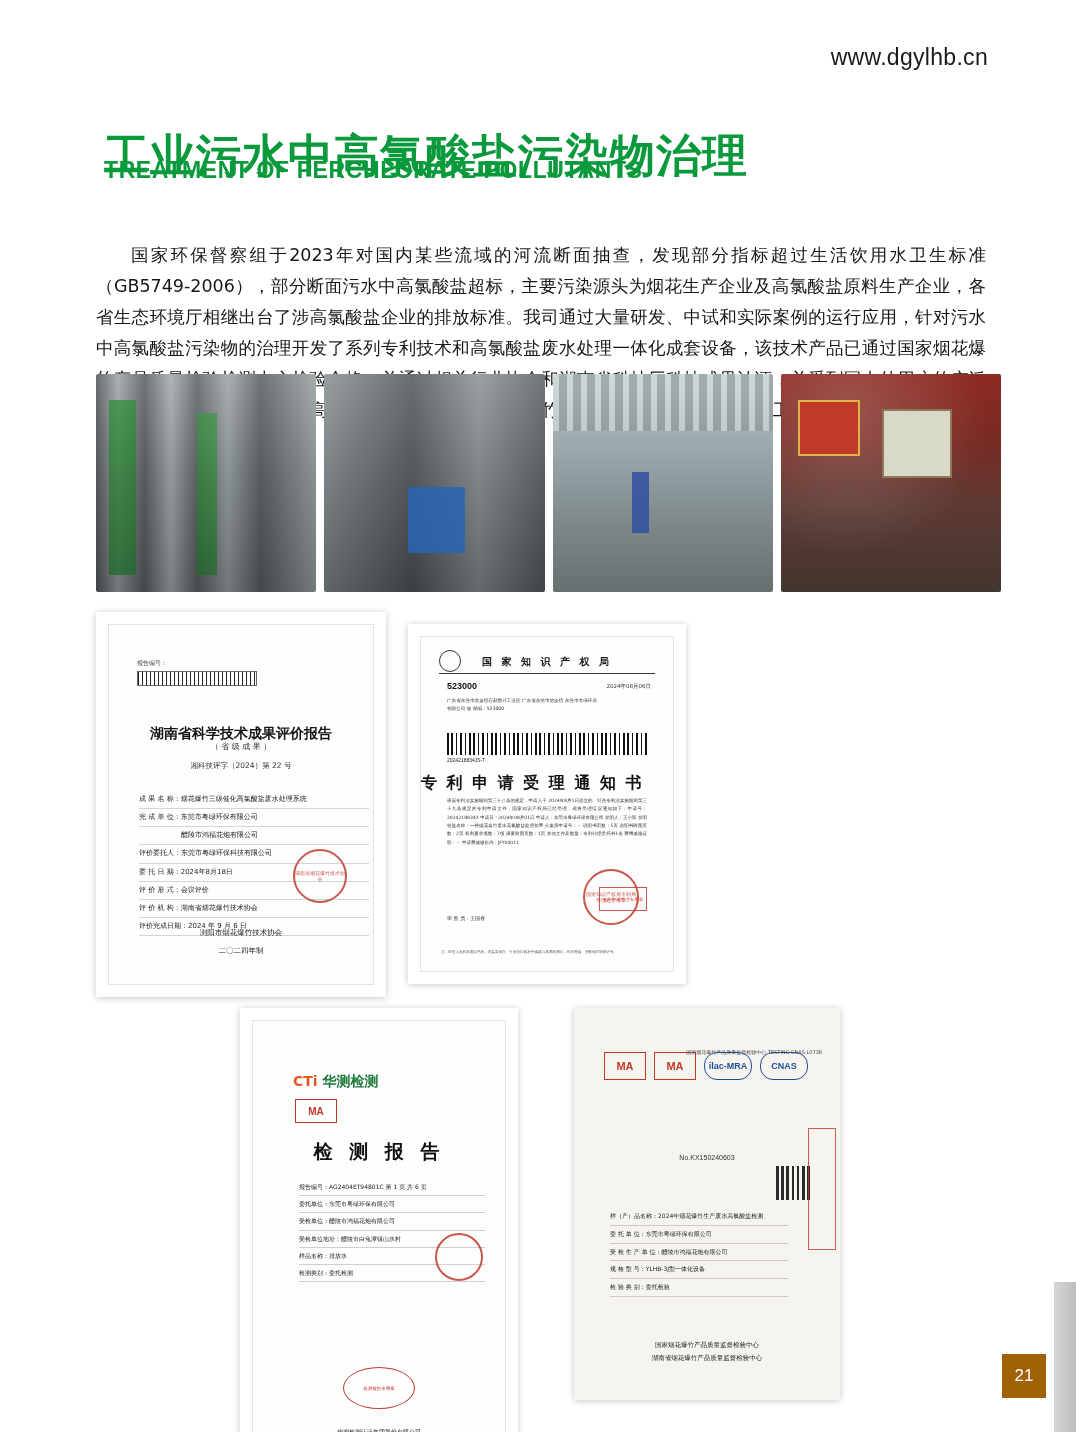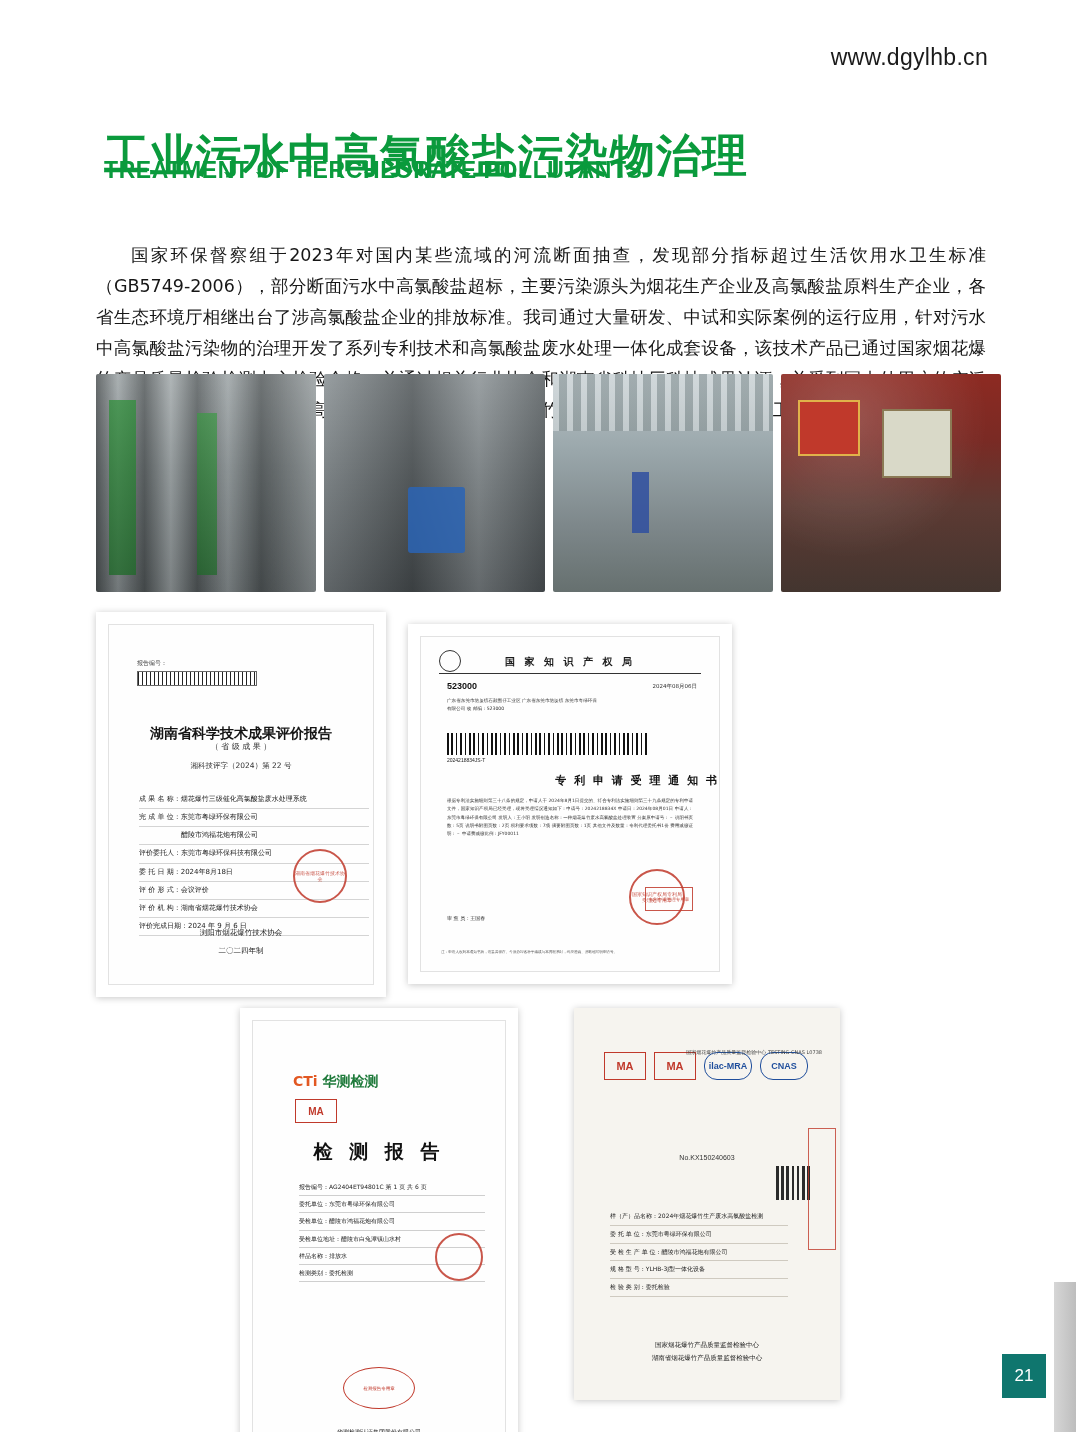--- a/index.html
+++ b/index.html
@@ -246,21 +246,21 @@
     font-size: 5px;
     display: flex;
     align-items: center;
     justify-content: center;
     text-align: center;
     opacity: .85;
     font-family: "DejaVu Sans", sans-serif;
   }
   #cert1 .seal { width: 50px; height: 50px; right: 26px; top: 224px; }
   
-  #cert2 { left: 312px; top: 12px; width: 278px; height: 360px; padding-left: 46px; }
+  #cert2 { left: 312px; top: 12px; width: 278px; height: 360px; }
   #cert2 .p-head {
     position: absolute; top: 18px; left: 0; width: 100%; text-align: center;
     font-size: 10px; letter-spacing: 3px; color: #1b1b1b; font-weight: bold;
     font-family: "DejaVu Sans", sans-serif;
   }
   #cert2 .p-logo {
     position: absolute; top: 13px; left: 18px; width: 20px; height: 20px;
     border: 1.4px solid #333; border-radius: 50%;
   }
   #cert2 .p-line { position: absolute; top: 36px; left: 18px; right: 18px; height: 1px; background: #333; }
@@ -274,22 +274,22 @@
   #cert2 .p-addr {
     position: absolute; top: 60px; left: 26px; width: 150px; font-size: 4.6px; color: #333; line-height: 1.7;
     font-family: "DejaVu Sans", sans-serif;
   }
   #cert2 .p-barcode {
     position: absolute; top: 96px; left: 26px; width: 200px; height: 22px;
     background: repeating-linear-gradient(90deg,#111 0 1.6px,#fff 1.6px 4.4px);
   }
   #cert2 .p-barnum { position: absolute; top: 120px; left: 26px; font-size: 5px; color: #222; }
   #cert2 .p-title {
-    position: absolute; top: 136px; left: 0; width: 100%; text-align: right;
-    font-size: 11px; font-weight: bold; letter-spacing: 2px; color: #111;
+    position: absolute; top: 136px; left: 0; width: 100%; text-align: left;
+    font-size: 16px; font-weight: bold; letter-spacing: 2px; color: #111;
     font-family: "DejaVu Sans", sans-serif;
   }
   #cert2 .p-body {
     position: absolute; top: 160px; left: 26px; right: 26px;
     font-size: 4.5px; line-height: 1.85; color: #333; text-align: justify;
     font-family: "DejaVu Sans", sans-serif;
   }
   #cert2 .p-sign {
     position: absolute; bottom: 48px; left: 26px; font-size: 5px; color: #333; line-height: 2;
     font-family: "DejaVu Sans", sans-serif;
@@ -430,21 +430,21 @@
     writing-mode: vertical-rl; display: flex; align-items: center; justify-content: center;
     opacity: .8; font-family: "DejaVu Sans", sans-serif;
   }
   
   .page-number-box {
     position: absolute;
     right: 30px;
     bottom: 34px;
     width: 44px;
     height: 44px;
-    background: #0f766e;
+    background: #a16207;
     color: #fff;
     font-size: 17px;
     display: flex;
     align-items: center;
     justify-content: center;
     font-family: "Liberation Sans", sans-serif;
   }
   .page-edge {
     position: absolute;
     right: 0;

